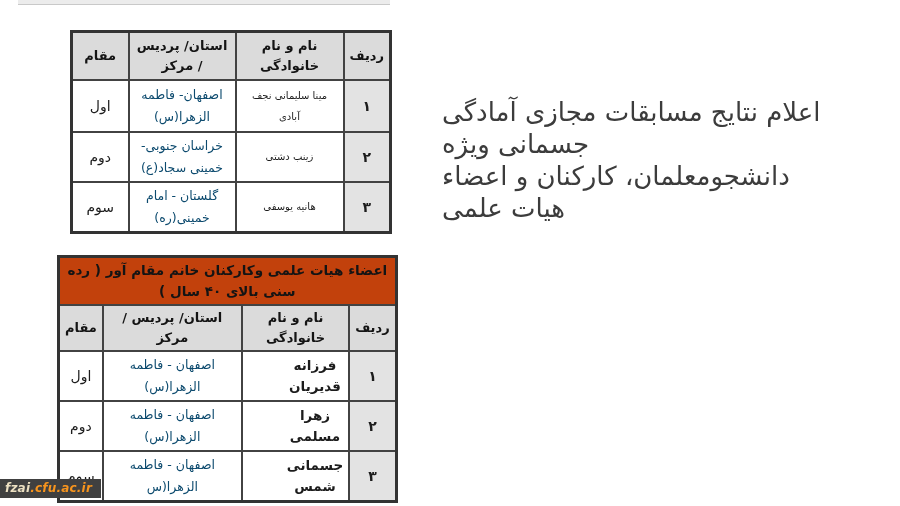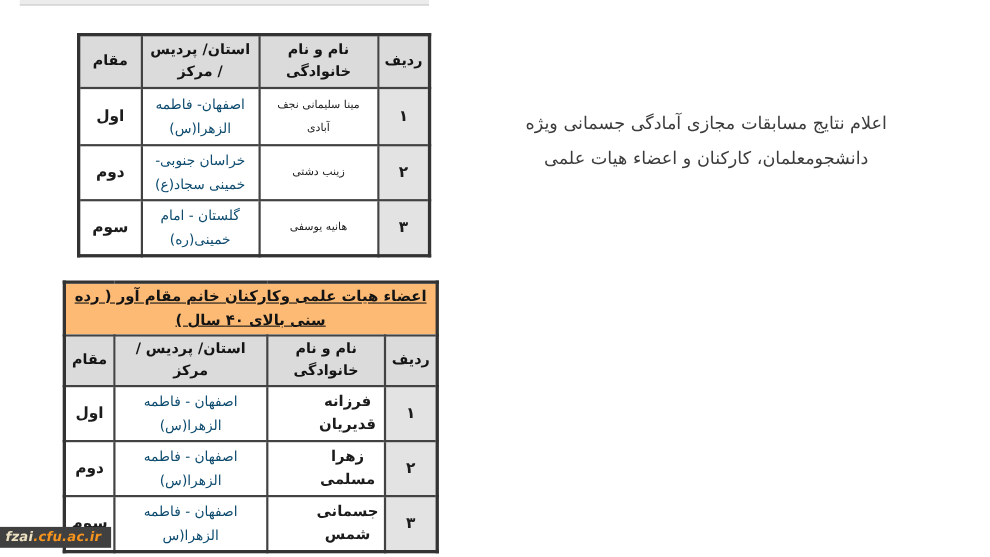--- a/index.html
+++ b/index.html
@@ -27,22 +27,22 @@
     border-bottom: 1px solid #c9c9c9;
   }
 
   
   .announce {
     position: absolute;
     left: 442px;
     top: 96px;
     width: 400px;
     direction: rtl;
-    text-align: center;
-    font-size: 16px;
+    text-align: left;
+    font-size: 26px;
     line-height: 32px;
     color: #3c3c3c;
   }
 
   
   table.doc-table {
     position: absolute;
     border-collapse: collapse;
     direction: rtl;
     table-layout: fixed;
@@ -67,44 +67,43 @@
     color: #141414;
   }
   td.radif {
     background: #e3e3e3;
     font-weight: bold;
     font-size: 14px;
     vertical-align: top;
     padding-top: 7px;
   }
   td.caption-cell {
-    background: #fdba74;
+    background: #c2410c;
     font-weight: bold;
     font-size: 13.5px;
     line-height: 21px;
     padding: 3px 18px;
     color: #141414;
-    text-decoration: underline;
   }
   td.name-cell {
     font-size: 10px;
     line-height: 21px;
   }
   td.name-cell.bold {
     font-weight: bold;
     font-size: 13.5px;
     padding-left: 44px;
   }
   td.campus-cell {
     font-size: 12.5px;
     line-height: 22px;
     color: #0c4a6e;
   }
   td.rank-cell {
-    font-weight: bold;
+    font-weight: normal;
     font-size: 14px;
     vertical-align: top;
     padding-top: 8px;
   }
 
   
   .t1 tr.hrow  { height: 48px; }
   .t1 tr.r0    { height: 52px; }
   .t1 tr.r1    { height: 46px; }
   .t1 tr.r2    { height: 43px; }

